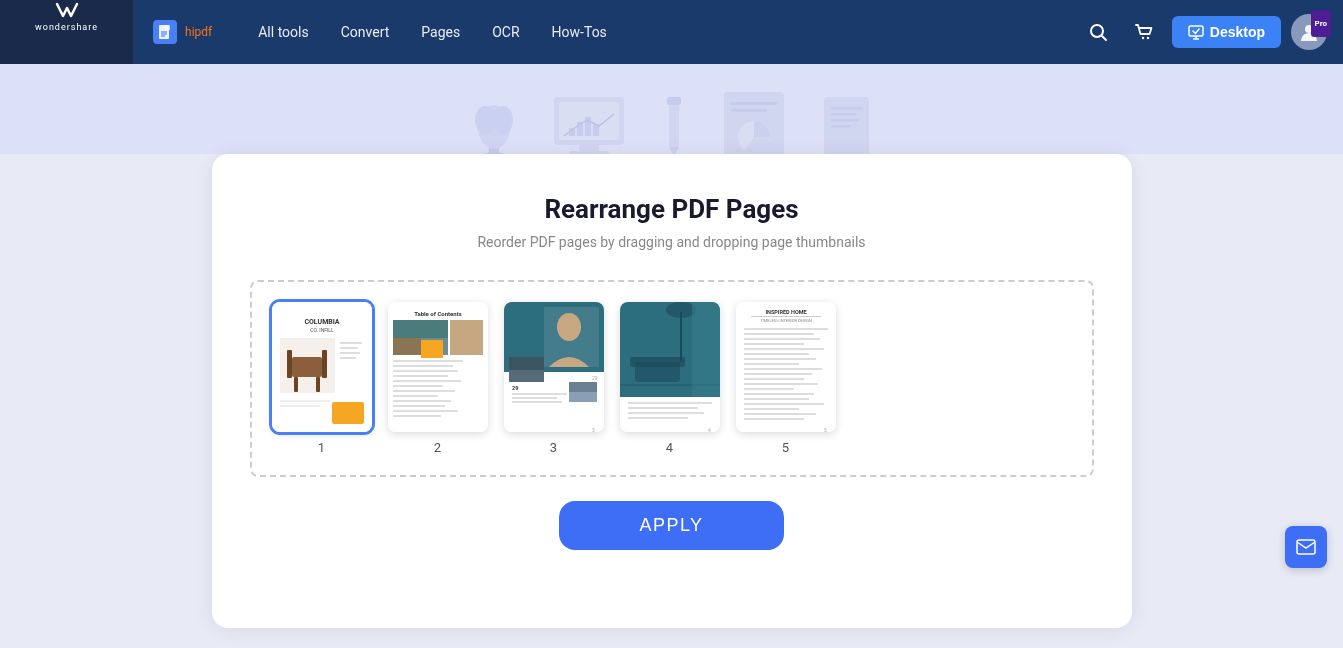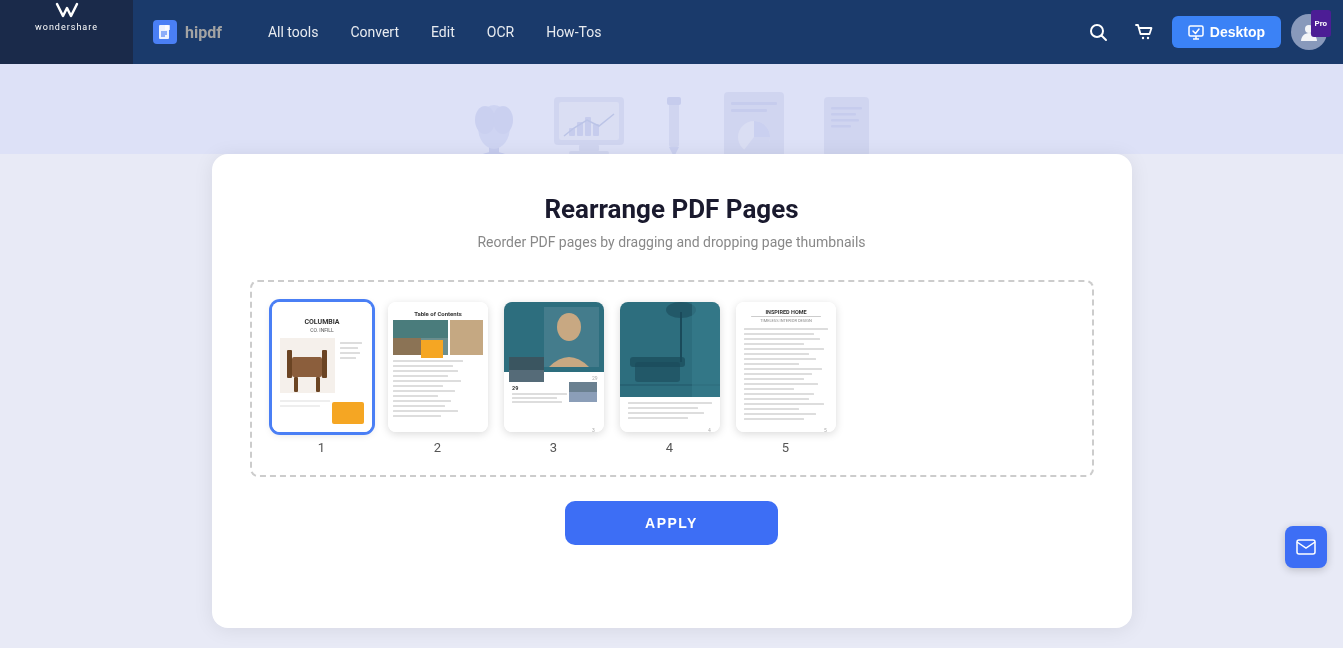--- a/index.html
+++ b/index.html
@@ -62,23 +62,23 @@
       background: #4a7ff5;
       border-radius: 4px;
       display: flex;
       align-items: center;
       justify-content: center;
       color: white;
       font-weight: bold;
       font-size: 12px;
     }
     .hipdf-name {
-      color: #a3a3a3;
-      font-size: 16px;
-      font-weight: 700;
+      color: #f97316;
+      font-size: 12px;
+      font-weight: 400;
     }
     .nav-links {
       display: flex;
       align-items: center;
       margin-left: 10px;
     }
     .nav-link {
       color: rgba(255,255,255,0.9);
       font-size: 14px;
       padding: 8px 16px;
@@ -242,24 +242,24 @@
     
     .apply-section {
       display: flex;
       justify-content: center;
       margin-top: 24px;
     }
     .apply-btn {
       background: #3d6ef5;
       color: white;
       border: none;
-      border-radius: 10px;
+      border-radius: 16px;
       padding: 14px 80px;
-      font-size: 14px;
-      font-weight: 700;
+      font-size: 18px;
+      font-weight: 400;
       letter-spacing: 1.5px;
       cursor: pointer;
       transition: background 0.2s;
     }
 
     
     .mail-btn {
       position: fixed;
       right: 16px;
       bottom: 80px;
@@ -300,21 +300,21 @@
         <line x1="4" y1="10" x2="10" y2="10" stroke="#4a7ff5" stroke-width="1.2"></line>
         <line x1="4" y1="12" x2="8" y2="12" stroke="#4a7ff5" stroke-width="1.2"></line>
       </svg>
     </div>
     <span class="hipdf-name">hipdf</span>
   </div>
 
   <div class="nav-links">
     <a class="nav-link">All tools</a>
     <a class="nav-link">Convert</a>
-    <a class="nav-link">Edit</a>
+    <a class="nav-link">Pages</a>
     <a class="nav-link">OCR</a>
     <a class="nav-link">How-Tos</a>
   </div>
 
   <div class="nav-right">
     <div class="nav-icon-btn">
       <svg width="20" height="20" viewBox="0 0 20 20" fill="none">
         <circle cx="9" cy="9" r="6" stroke="white" stroke-width="2"></circle>
         <line x1="13.5" y1="13.5" x2="18" y2="18" stroke="white" stroke-width="2" stroke-linecap="round"></line>
       </svg>

